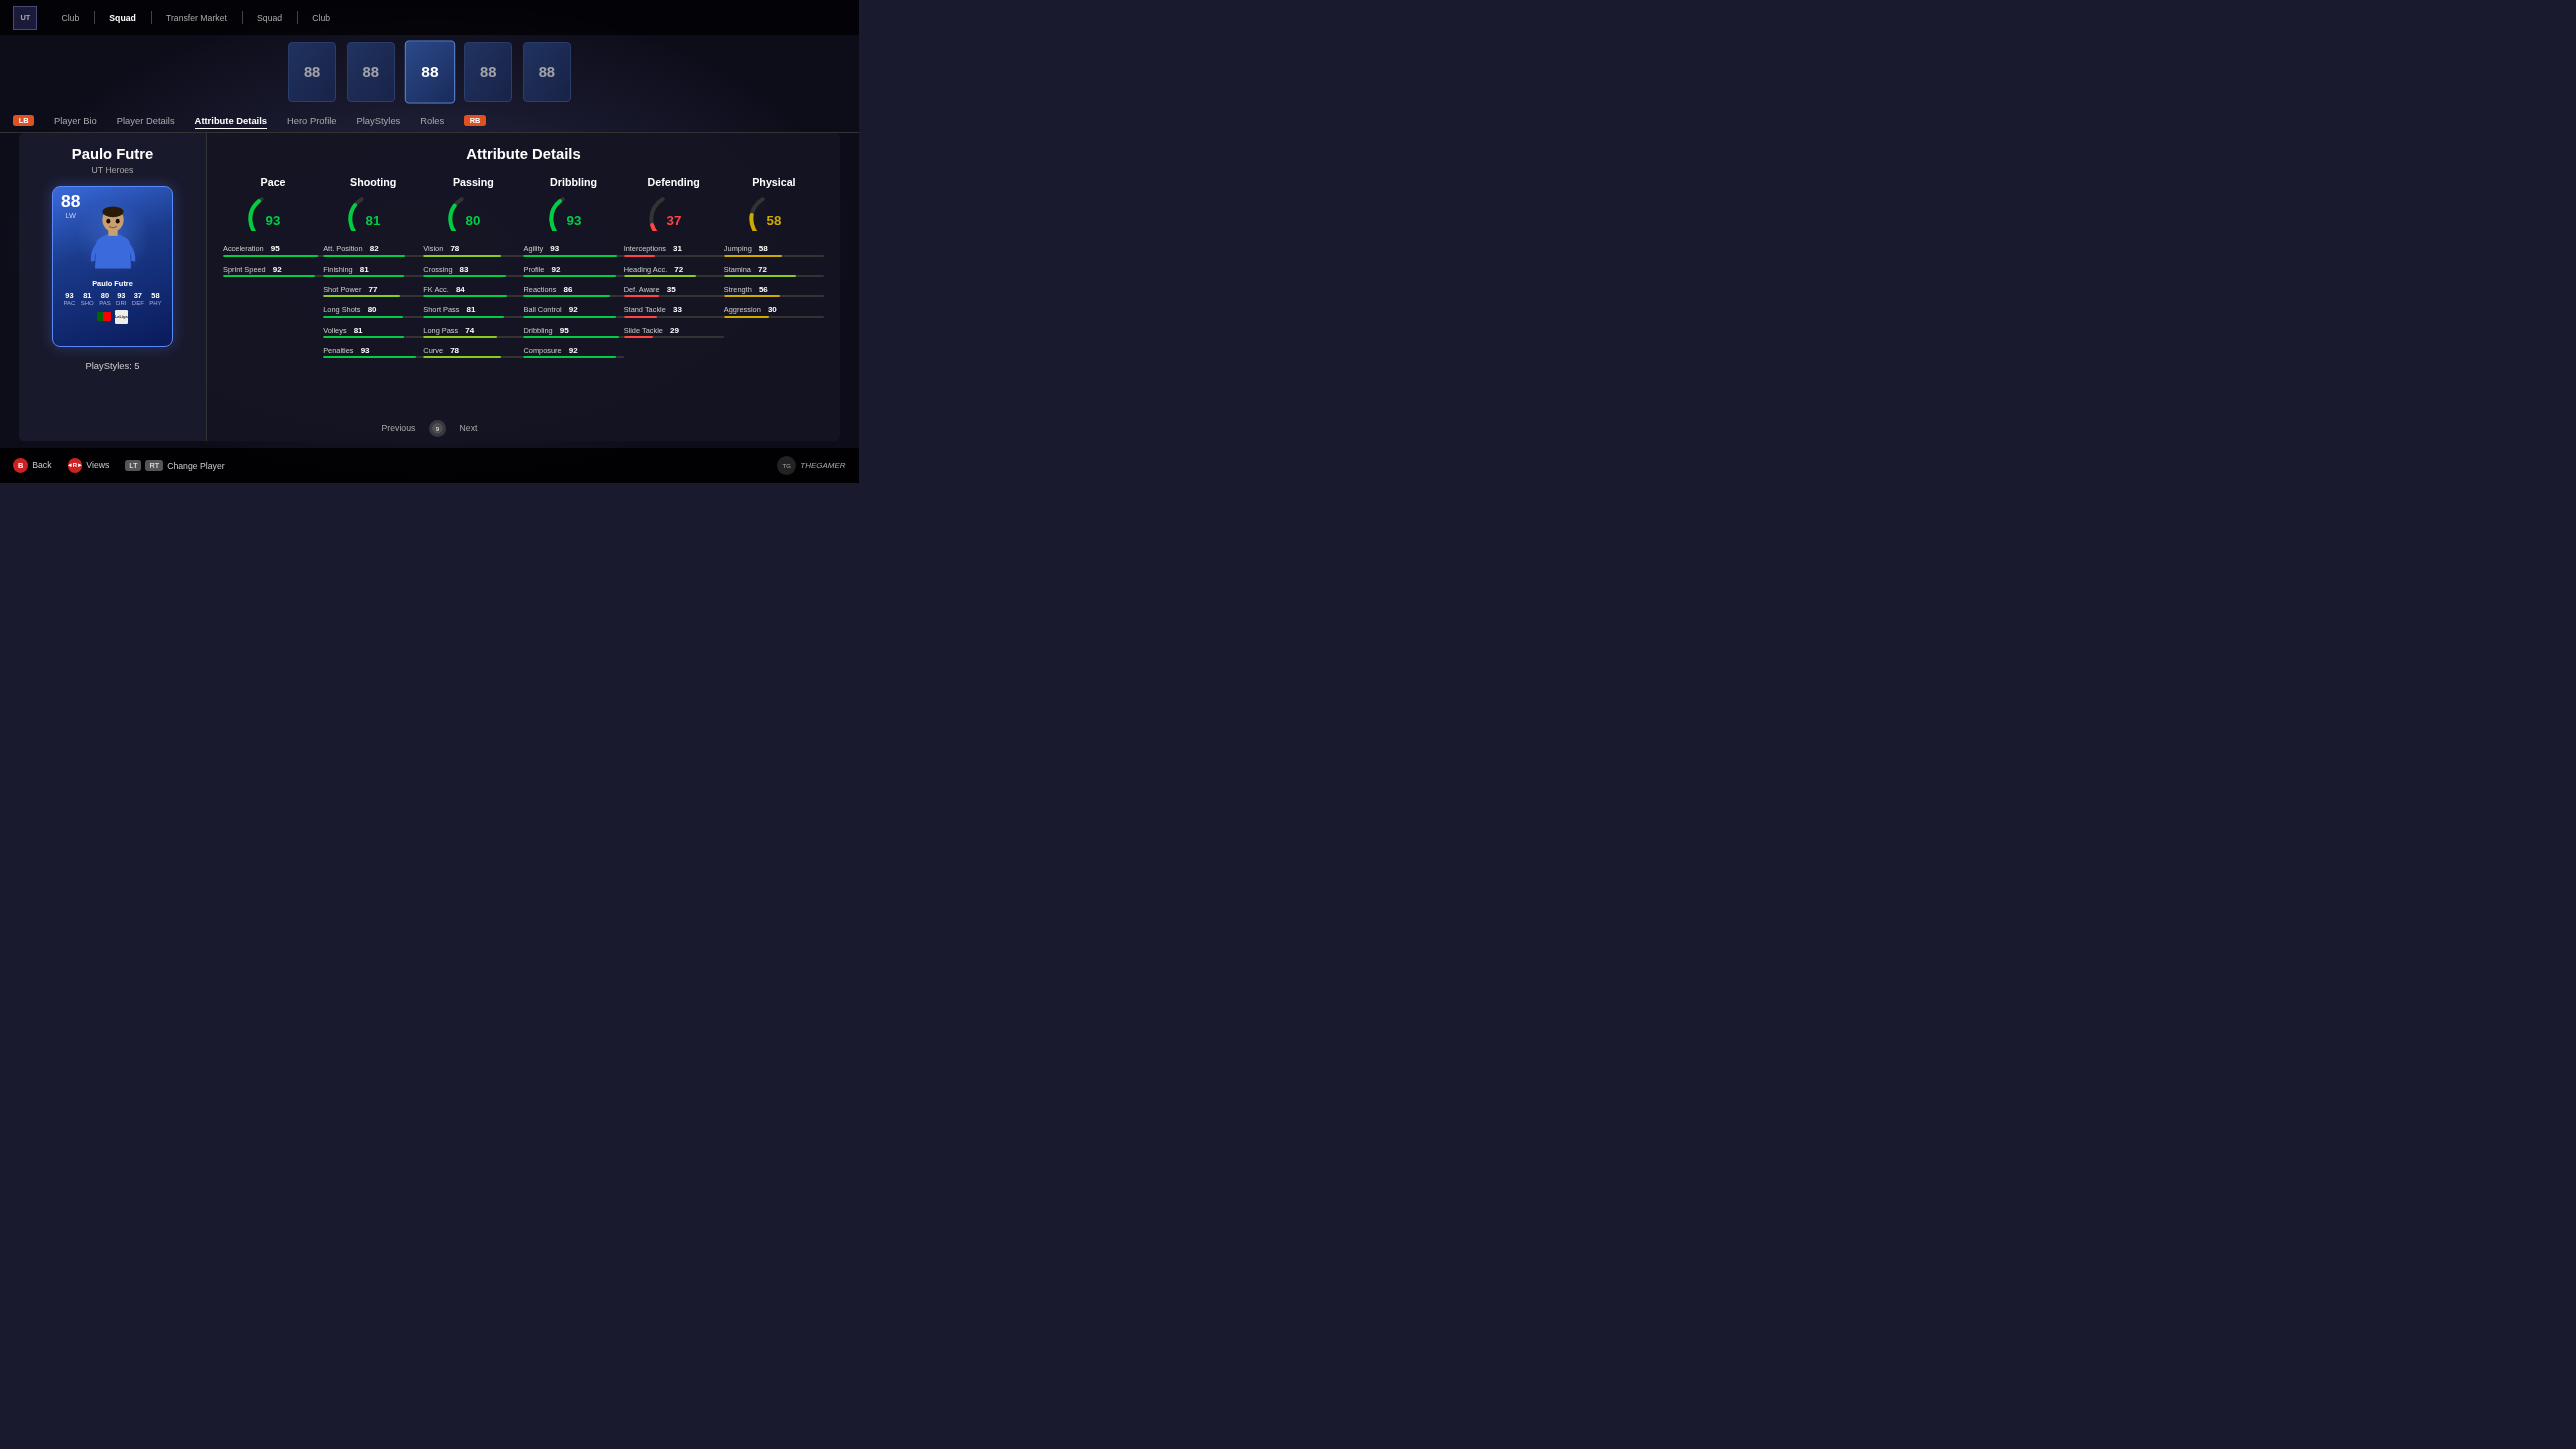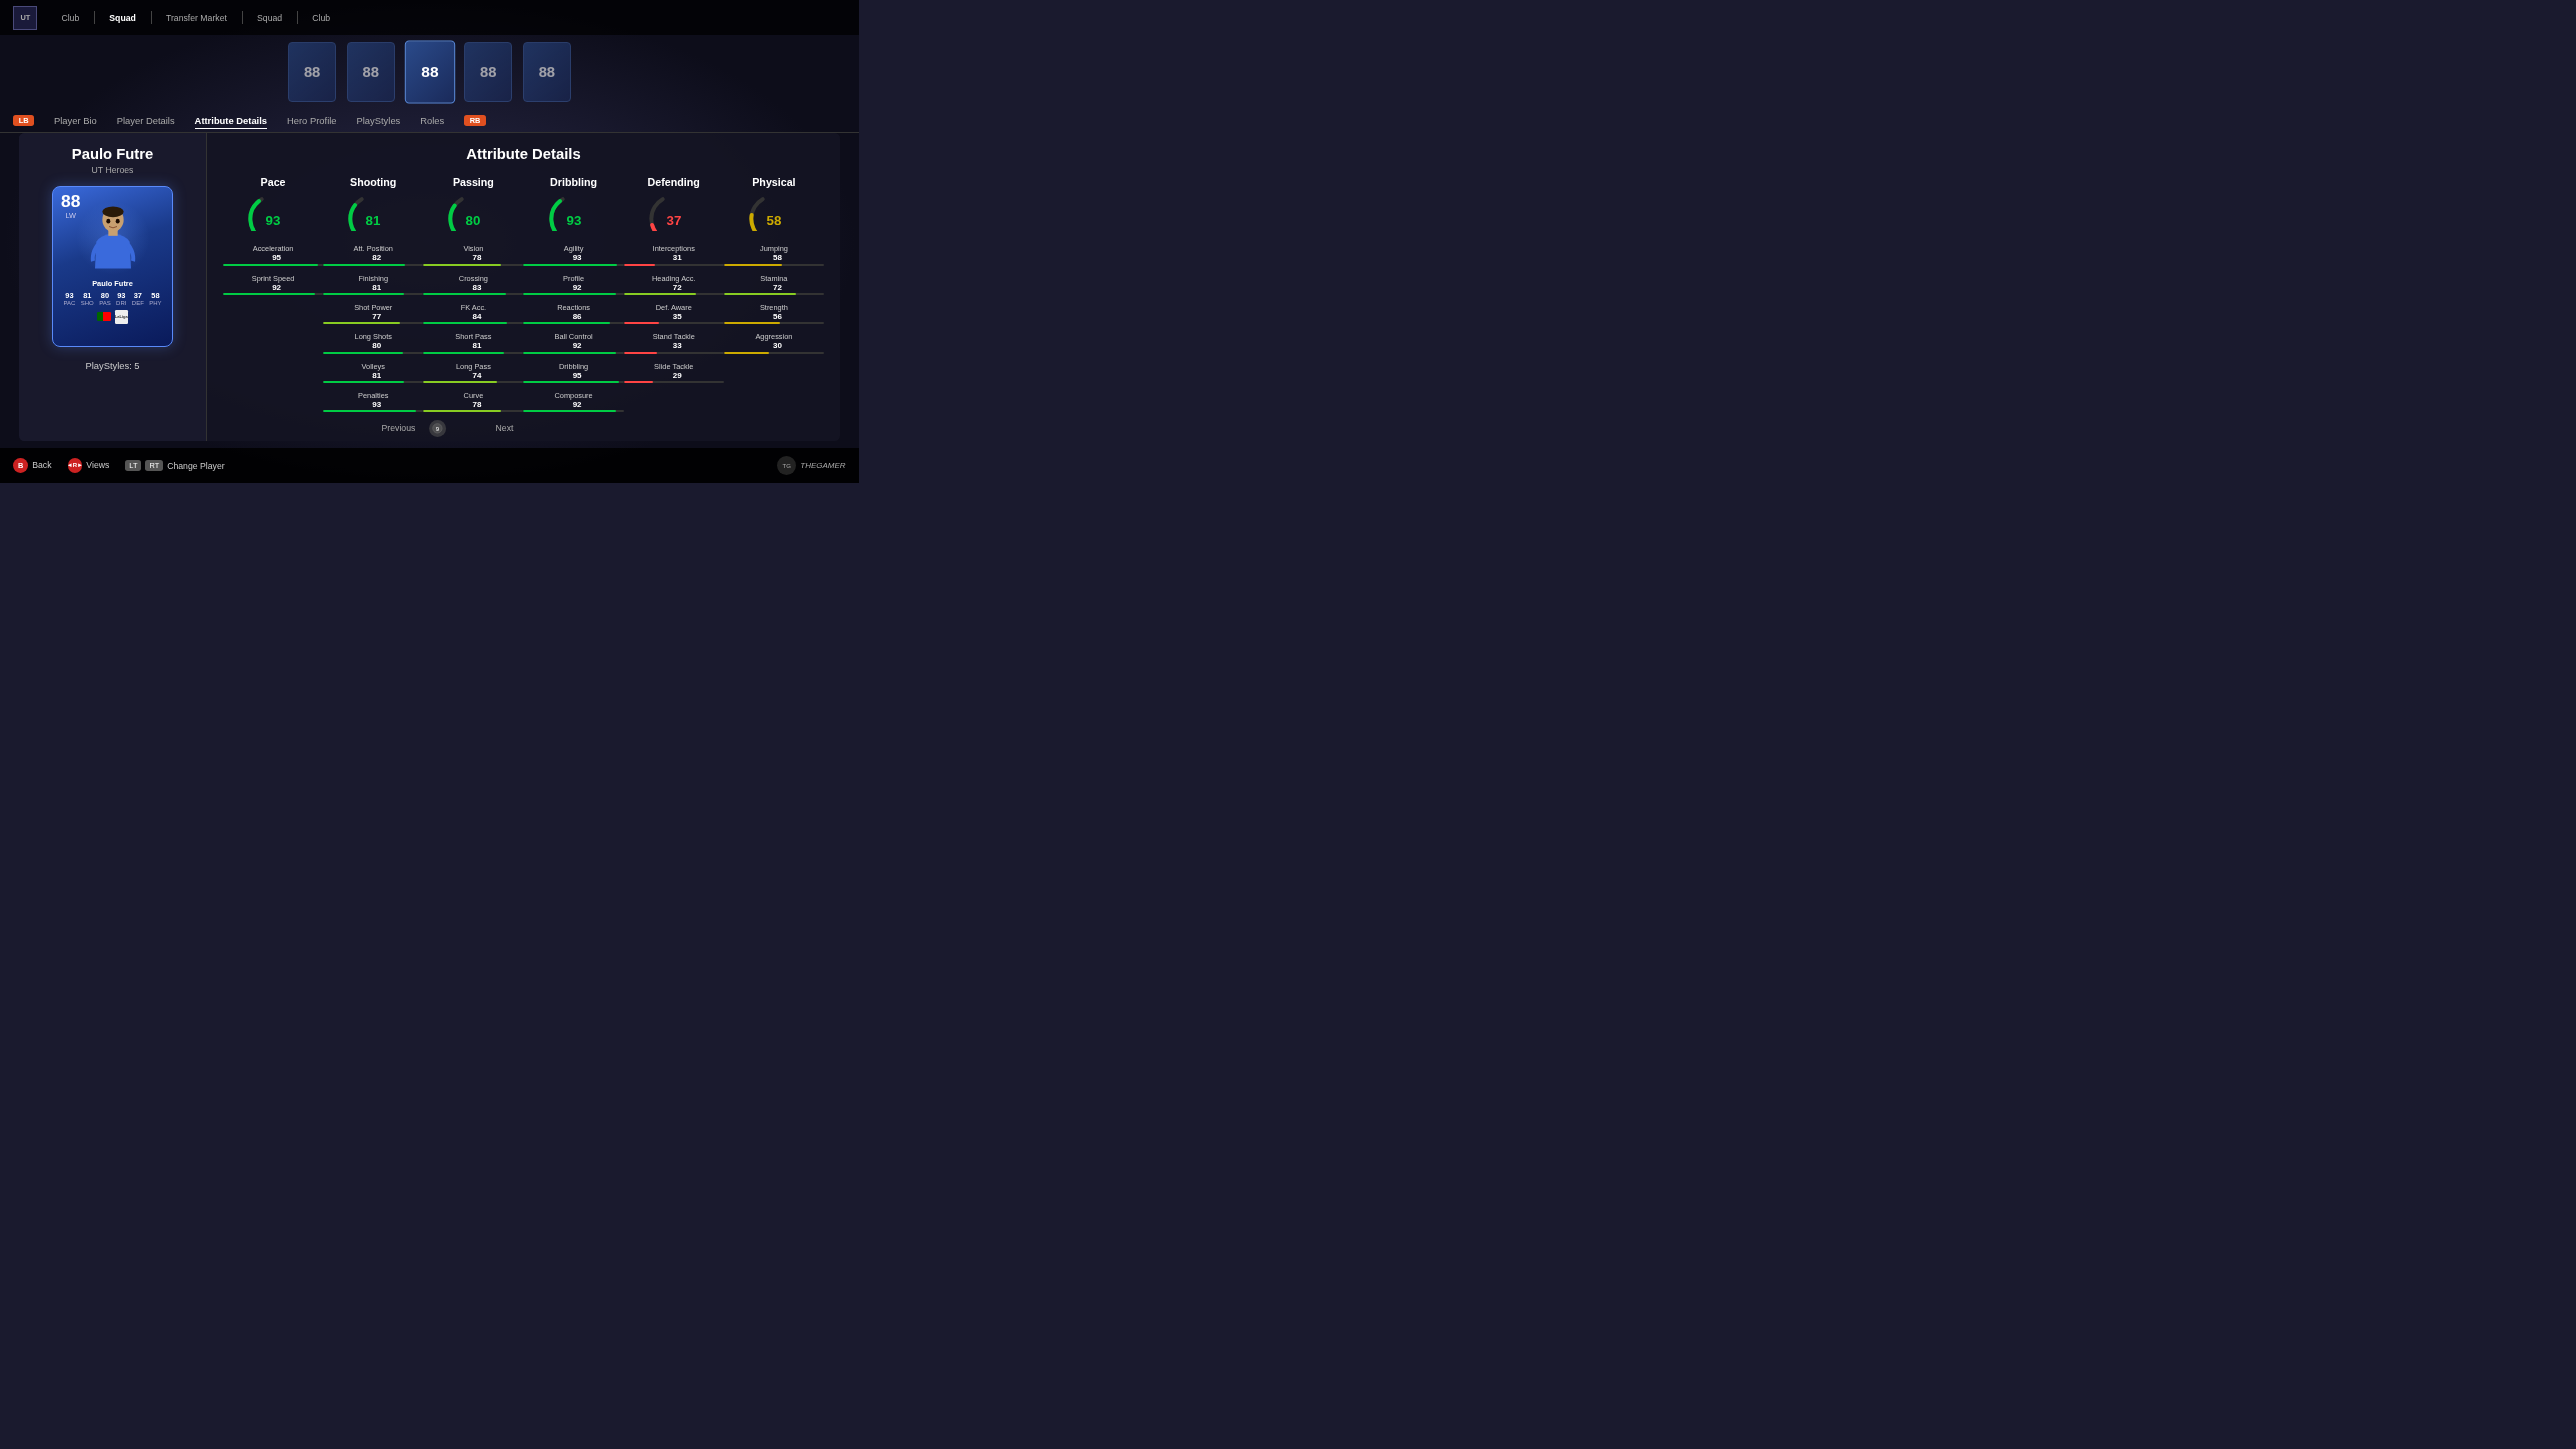--- a/index.html
+++ b/index.html
@@ -377,21 +377,20 @@
       display: flex;
       flex-direction: column;
       gap: 1.3px;
       margin-bottom: 5.4px;
     }
 
     .attr-label-val {
       display: flex;
       align-items: center;
       font-size: 7.4px;
-      flex-direction: column;
     }
 
     .attr-label {
       color: #ccc;
       font-size: 7.4px;
     }
 
     .attr-val {
       color: white;
       font-weight: bold;
@@ -480,21 +479,20 @@
       display: flex;
       align-items: center;
       gap: 13.4px;
       z-index: 10;
     }
 
     .prev-next-btn {
       font-size: 8.7px;
       color: #aaa;
       cursor: pointer;
-      margin-left: 36px;
     }
 
     .prev-next-icon {
       width: 17.4px;
       height: 17.4px;
       border-radius: 50%;
       background: rgba(80,80,80,0.6);
       display: flex;
       align-items: center;
       justify-content: center;

